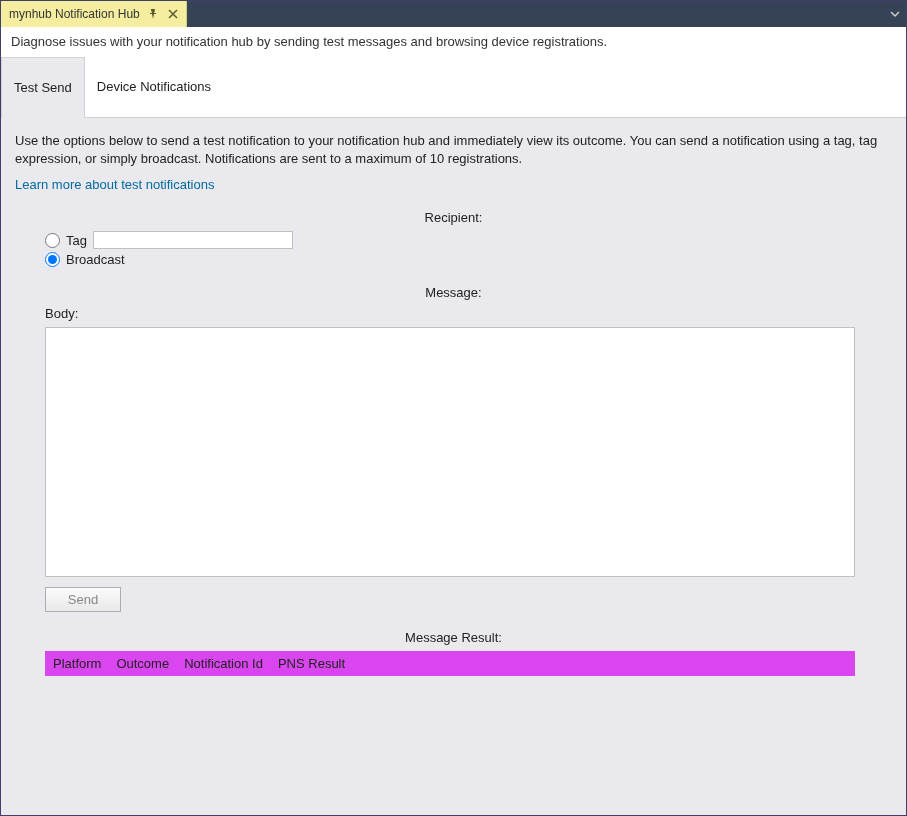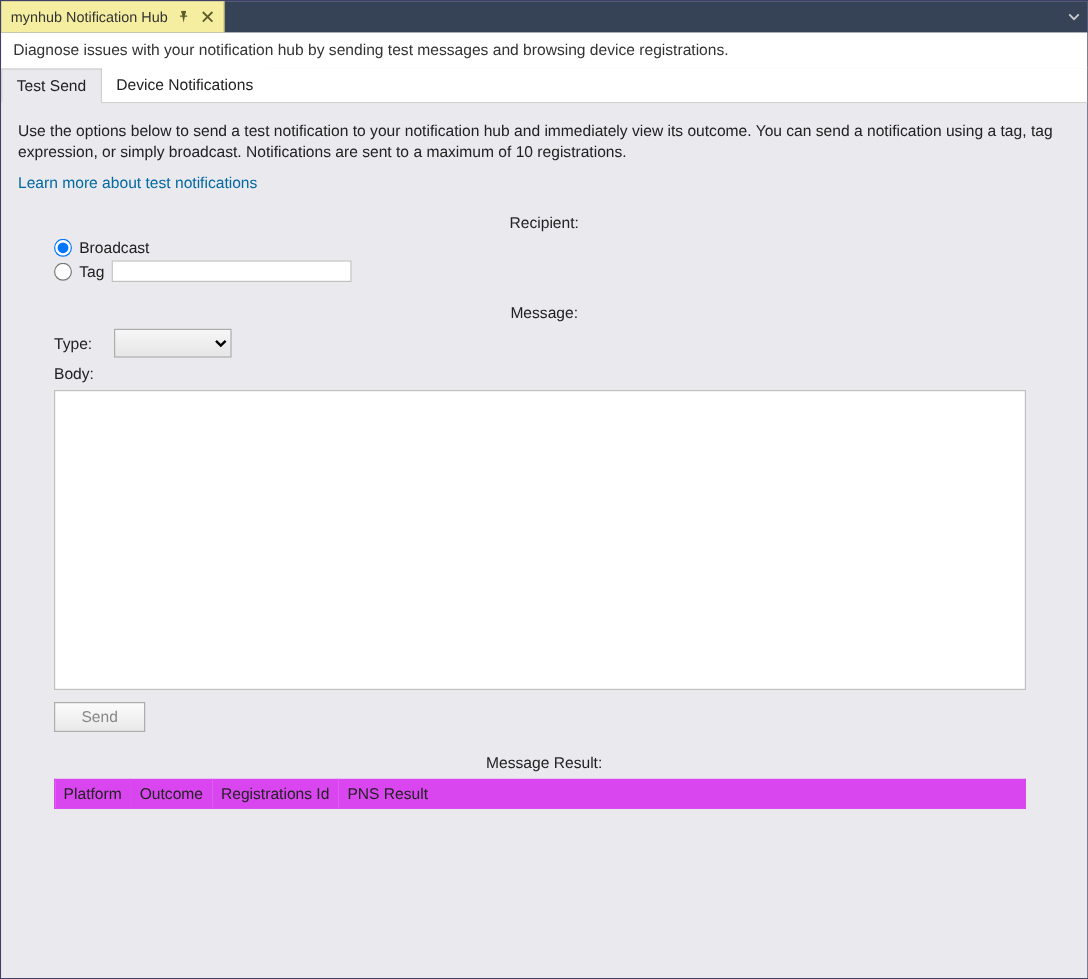--- a/index.html
+++ b/index.html
@@ -58,21 +58,21 @@
     color: #333;
     border-bottom: 1px solid #ffffff;
   }
   .tabs-row {
     background: #ffffff;
     display: flex;
     border-bottom: 1px solid #d0d0d0;
   }
   .view-tab {
     background: #ffffff;
-    padding: 6px 12px;
+    padding: 22px 12px;
     color: #222;
     cursor: default;
   }
   .view-tab.active {
     background: #e9e9ee;
     border: 1px solid #d0d0d0;
     border-bottom: 1px solid #e9e9ee;
     margin-bottom: -1px;
     position: relative;
   }
@@ -180,50 +180,44 @@
     <div class="view-tab">Device Notifications</div>
   </div>
 
   <div class="content">
     <div class="intro">Use the options below to send a test notification to your notification hub and immediately view its outcome. You can send a notification using a tag, tag expression, or simply broadcast. Notifications are sent to a maximum of 10 registrations.</div>
     <a class="link">Learn more about test notifications</a>
 
     <div class="section-label">Recipient:</div>
     <div class="field-group">
       <div class="radio-row">
-        <input type="radio" name="recipient" checked="" style="">
-        <span>Broadcast</span>
-      </div>
-      <div class="radio-row">
         <input type="radio" name="recipient" style="">
         <span>Tag</span>
         <input type="text" class="tag-input" value="" style="">
       </div>
+      <div class="radio-row">
+        <input type="radio" name="recipient" checked="" style="">
+        <span>Broadcast</span>
+      </div>
     </div>
 
     <div class="section-label">Message:</div>
-    <div class="msg-row">
-      <span class="msg-label">Type:</span>
-      <select class="type-select">
-        <option></option>
-      </select>
-    </div>
     <div class="msg-row">
       <span class="msg-label">Body:</span>
     </div>
     <div class="body-wrap">
       <textarea class="body-textarea" style=""></textarea>
     </div>
     <button class="send-btn" disabled="">Send</button>
 
     <div class="section-label" style="margin-left:0;">Message Result:</div>
     <table class="result-table">
       <tbody>
           <tr>
         <th>Platform</th>
         <th>Outcome</th>
-        <th>Registrations Id</th>
+        <th>Notification Id</th>
         <th class="fill">PNS Result</th>
       </tr>
     </tbody>
       </table>
   </div>
 </div>
 
 </body></html>

